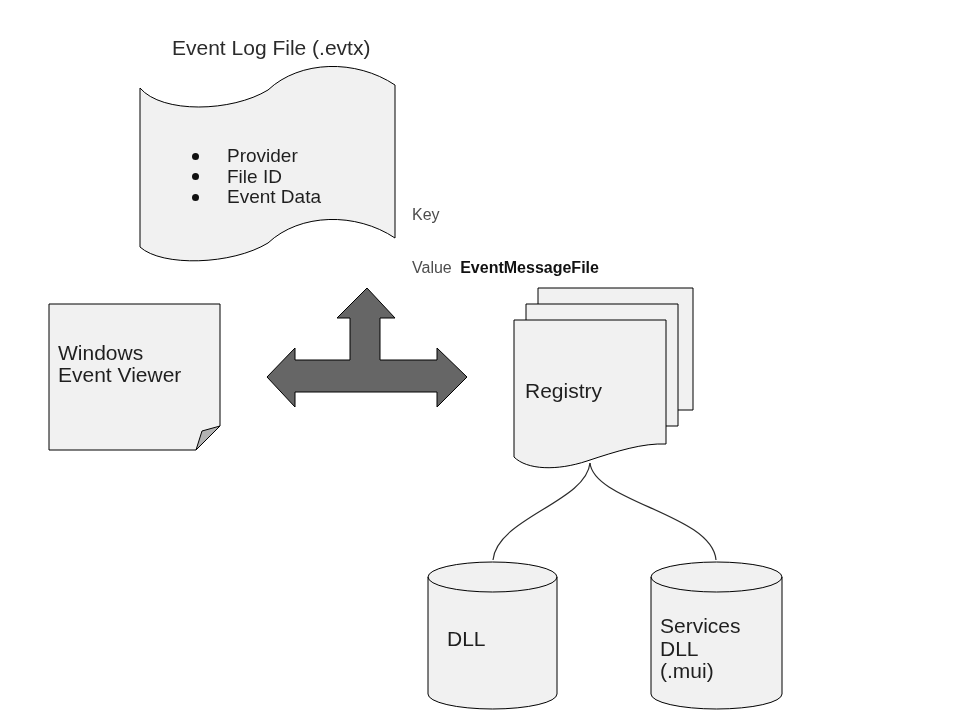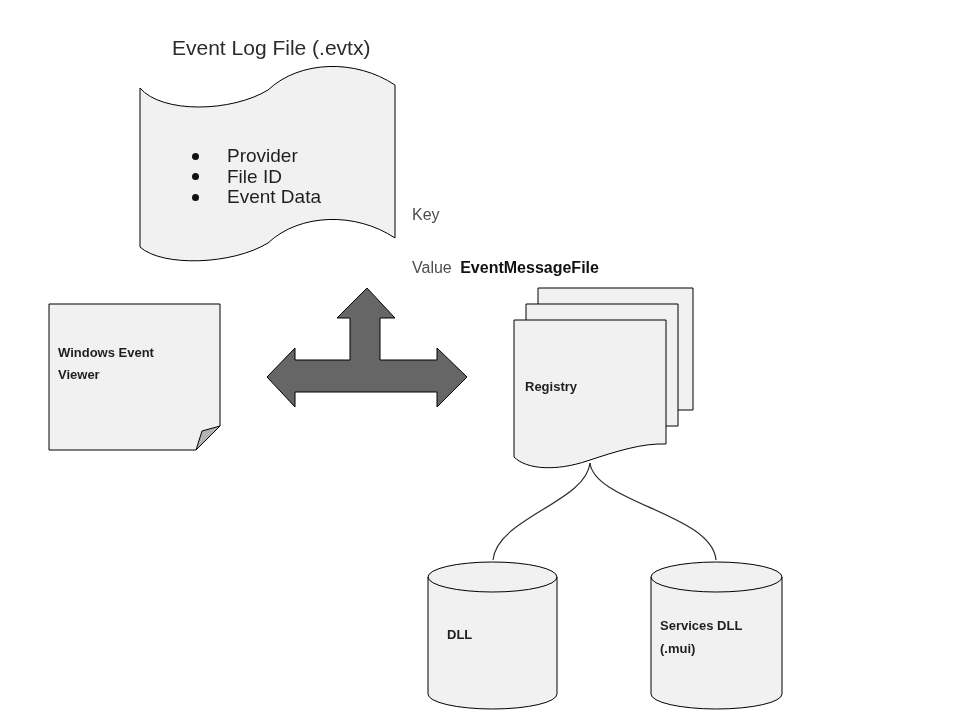--- a/index.html
+++ b/index.html
@@ -6,21 +6,21 @@
   #canvas{
     position:relative;width:960px;height:720px;background:#ffffff;overflow:hidden;
     font-family:"Liberation Sans","DejaVu Sans",sans-serif;color:#1f1f1f;
   }
   #shapes{position:absolute;left:0;top:0;width:960px;height:720px;}
   #shapes path, #shapes polygon{stroke:#000000;stroke-width:1;}
   #shapes .line{fill:none;stroke:#2b2b2b;stroke-width:1.2;}
   #shapes .rim{fill:none;}
   .label{position:absolute;white-space:pre-line;}
   .title{font-size:21px;color:#2b2b2b;}
-  .big{font-size:13px;font-weight:bold;}
+  .big{font-size:21px;}
   .keyblock{font-size:16px;line-height:18px;white-space:nowrap;}
   .muted{color:#4d4d4d;}
   .bold{font-weight:bold;color:#111111;}
   .bullets{position:absolute;left:192px;top:146px;}
   .bullet-row{display:flex;align-items:center;height:20.5px;}
   .dot{width:7px;height:7px;border-radius:50%;background:#111111;margin-right:28px;flex:0 0 auto;}
   .bullet-row .txt{font-size:19px;}
   .wrap{white-space:normal;}
 </style>
 </head>

